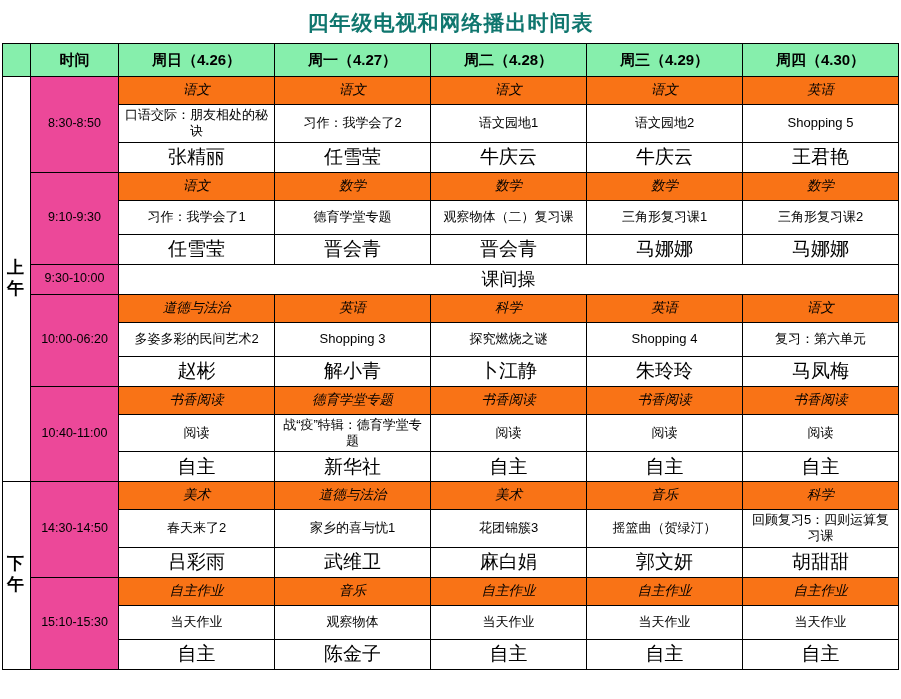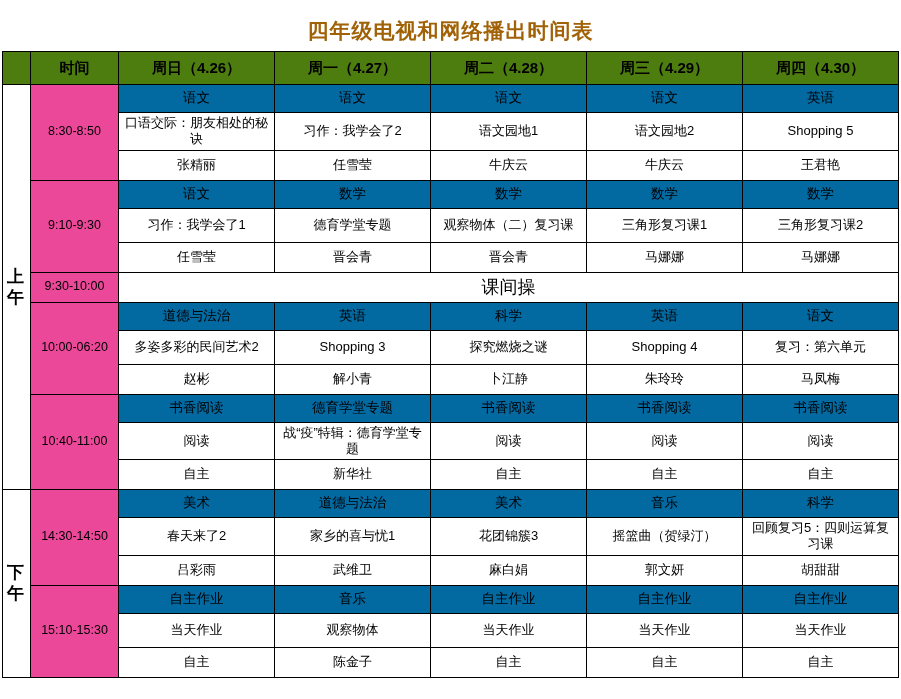--- a/index.html
+++ b/index.html
@@ -19,71 +19,73 @@
     width: 901px;
     height: 699px;
     box-sizing: border-box;
   }
   .title {
     text-align: center;
     font-family: "Liberation Serif", "DejaVu Serif", serif;
     font-weight: bold;
     font-size: 21px;
     letter-spacing: 1px;
-    padding-top: 17px;
+    padding-top: 9px;
     padding-bottom: 6px;
-    color: #a16207;
+    color: #0f766e;
   }
   table.schedule {
     border-collapse: collapse;
     table-layout: fixed;
     width: 897px;
     margin-left: 2px;
     font-size: 13px;
   }
   table.schedule td, table.schedule th {
     border: 1px solid #000;
     text-align: center;
     vertical-align: middle;
     padding: 2px 3px;
     line-height: 1.25;
     word-break: break-all;
   }
   th.head-cell {
     font-weight: bold;
     font-size: 15px;
     height: 28px;
-    background: #4d7c0f;
+    background: #86efac;
   }
   td.daypart {
     font-weight: bold;
     font-size: 17px;
     width: 28px;
     letter-spacing: 2px;
     background: #ffffff;
+    font-family: Liberation Mono, monospace;
   }
   td.timecell {
     font-size: 12.5px;
     width: 88px;
     background: #ec4899;
   }
   td.subject {
-    background: #0369a1;
+    background: #f97316;
     height: 23px;
     font-size: 13.5px;
+    font-style: italic;
   }
   td.lesson {
     background: #ffffff;
     height: 29px;
     font-size: 13px;
   }
   td.teacher {
     background: #ffffff;
     height: 25px;
-    font-size: 13px;
+    font-size: 19px;
   }
   td.break-row {
     background: #ffffff;
     height: 25px;
     font-size: 18px;
   }
   .col-day { width: 156px; }
 </style>
 </head>
 <body>

